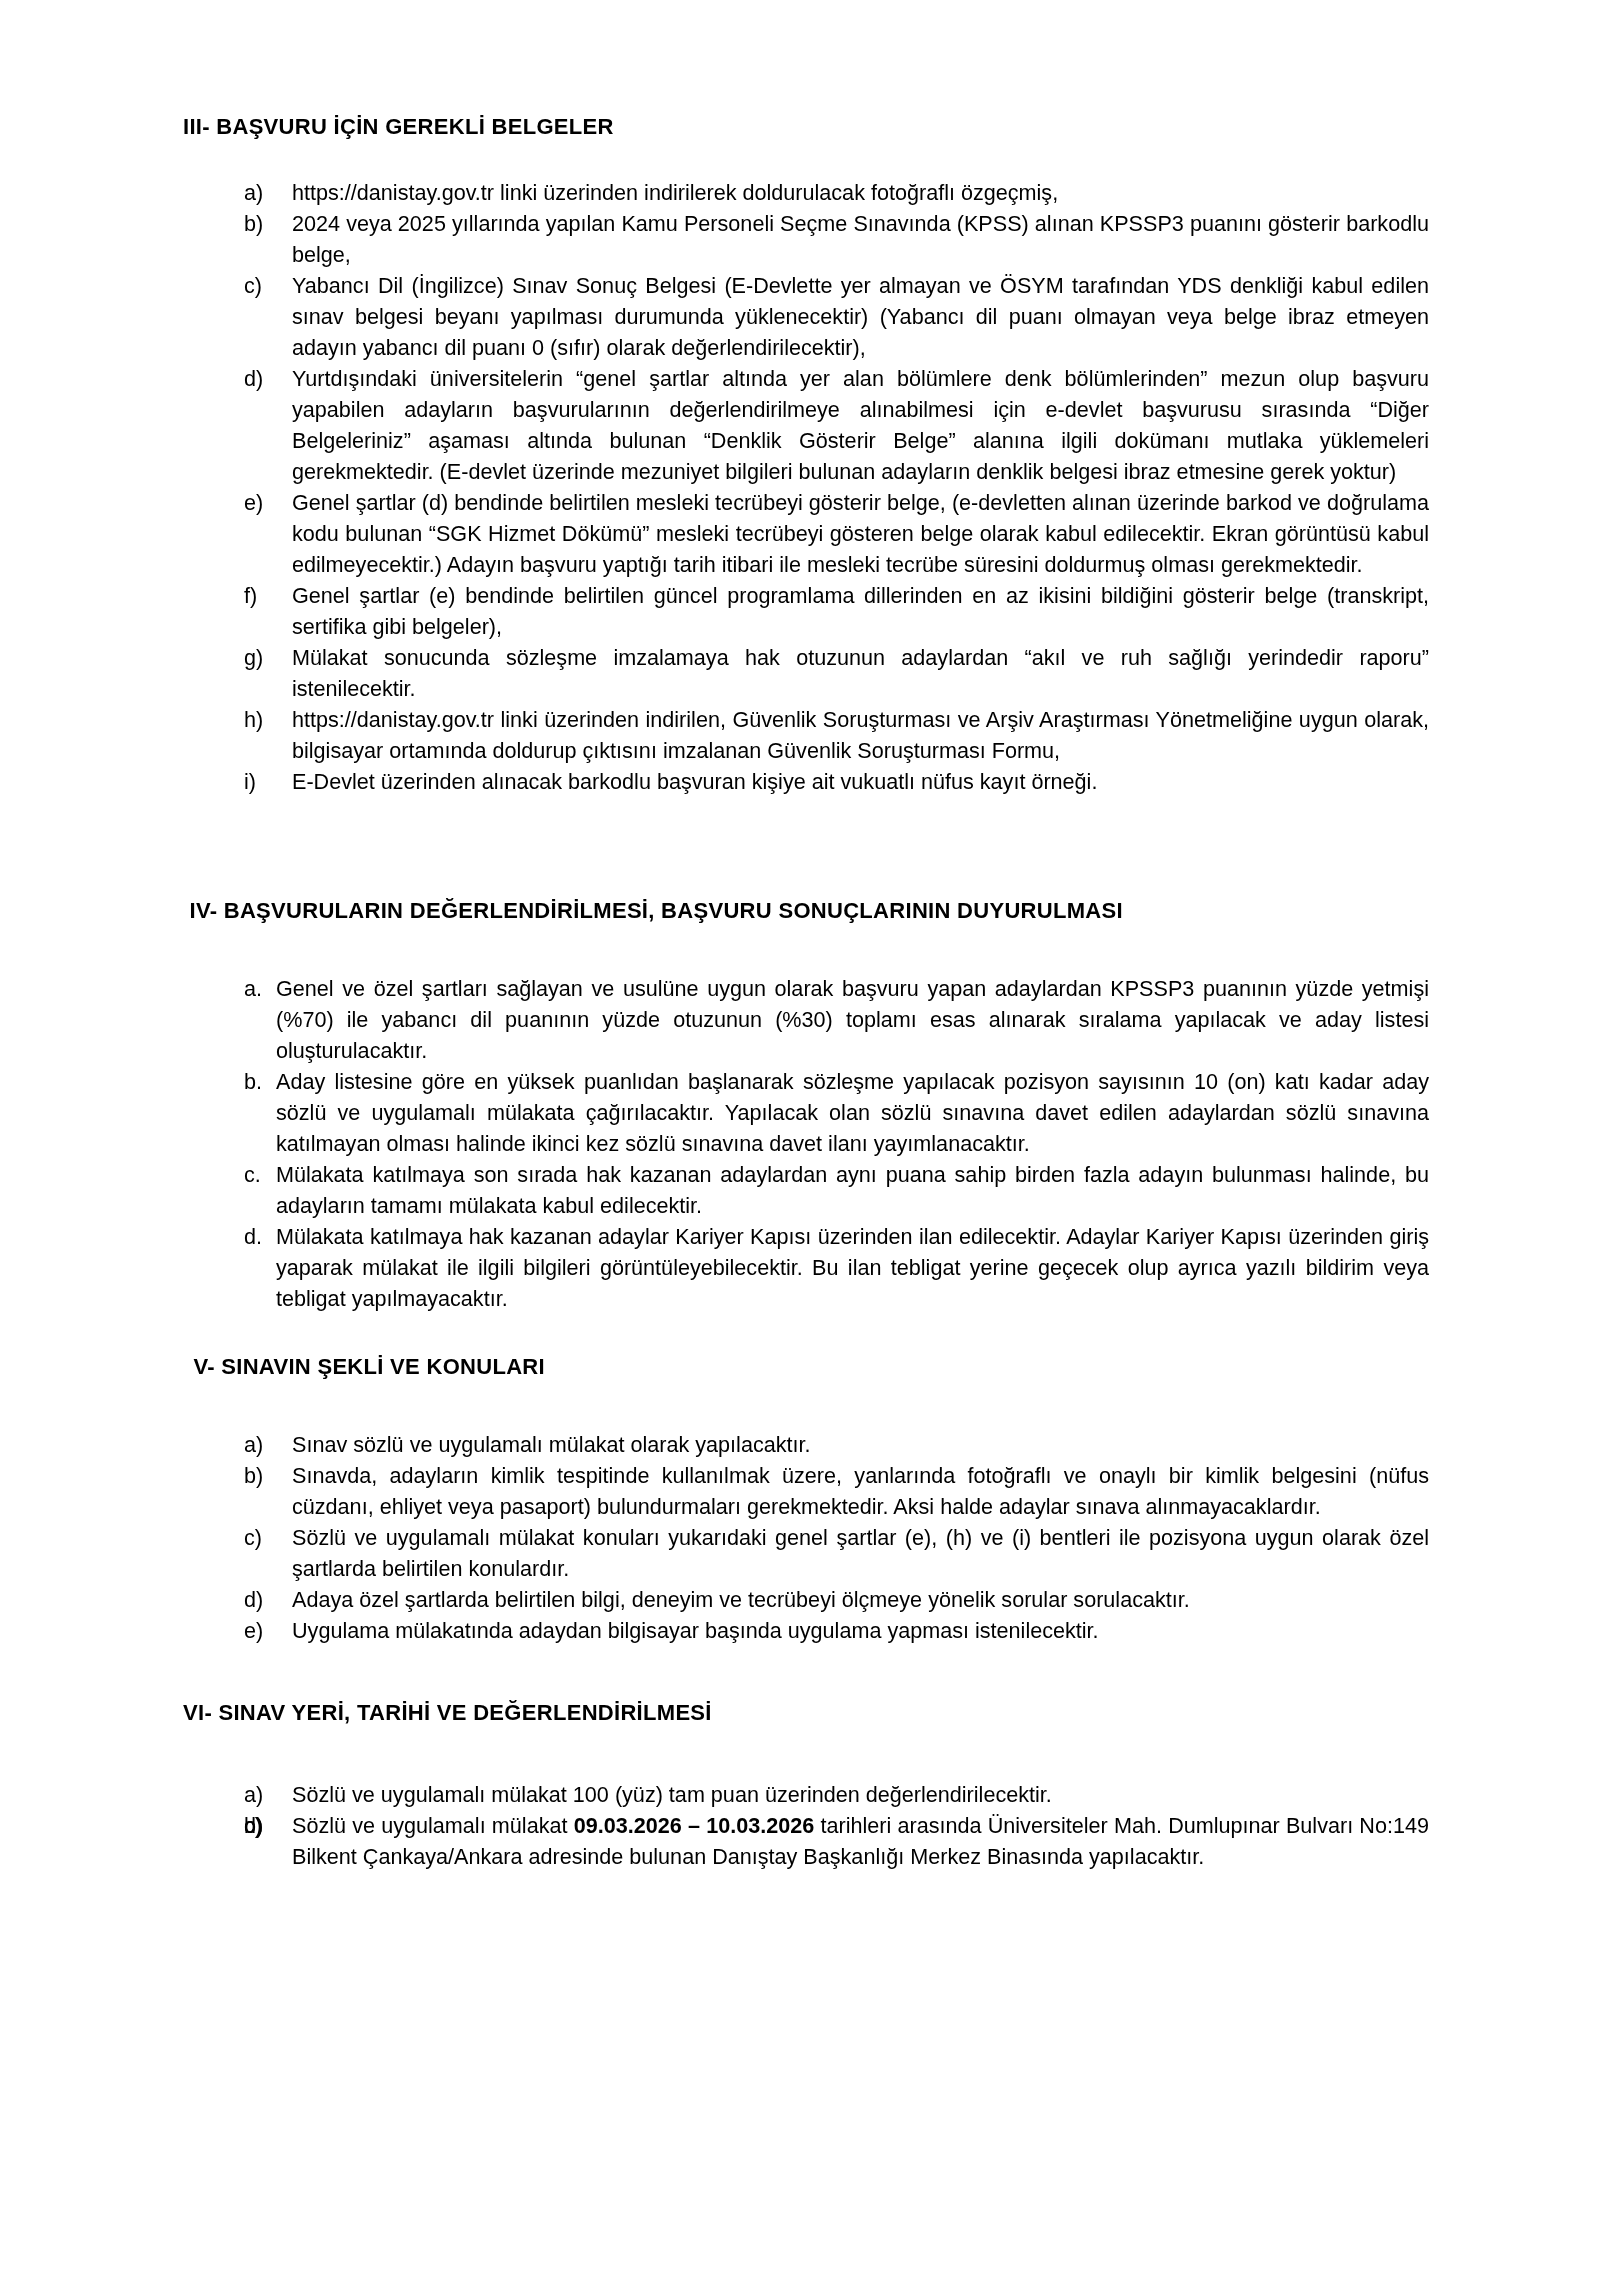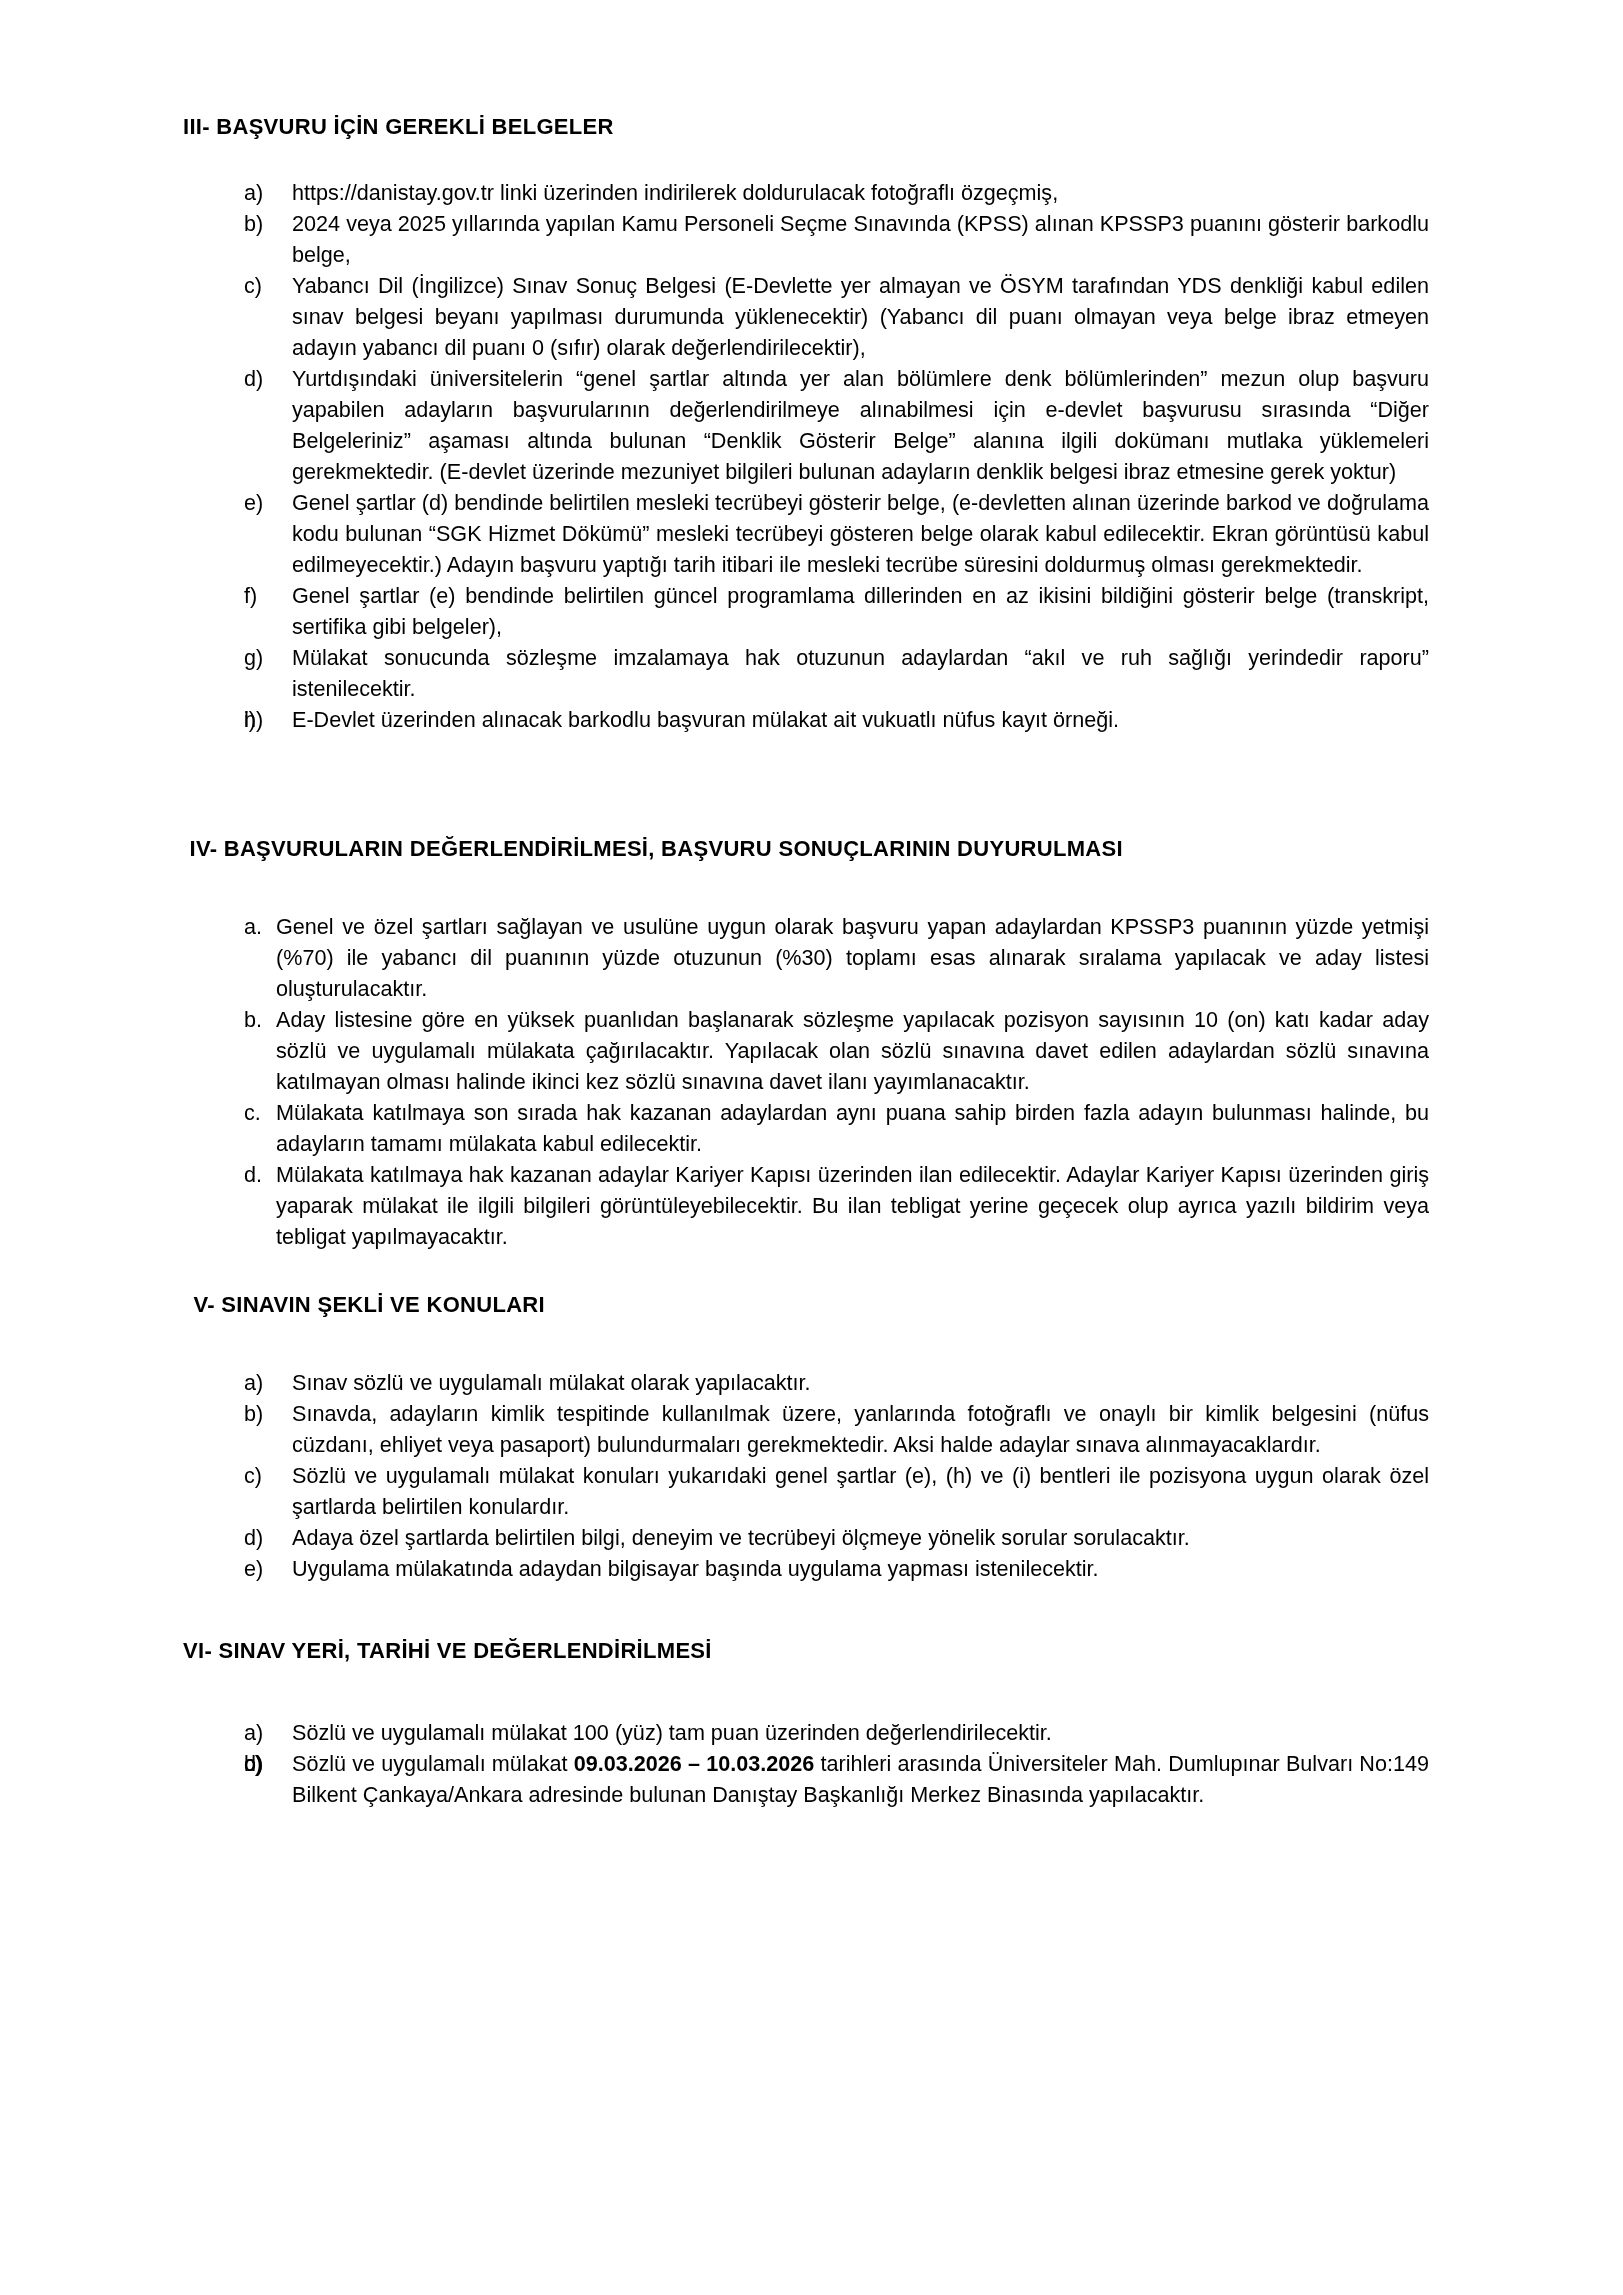--- a/index.html
+++ b/index.html
@@ -90,25 +90,26 @@
     <span class="item-text">Genel şartlar (e) bendinde belirtilen güncel programlama dillerinden en az ikisini bildiğini gösterir belge (transkript, sertifika gibi belgeler),</span>
   </div>
 
   <div class="list-item">
     <span class="item-label">g)</span>
     <span class="item-text">Mülakat sonucunda sözleşme imzalamaya hak otuzunun adaylardan “akıl ve ruh sağlığı yerindedir raporu” istenilecektir.</span>
   </div>
 
   <div class="list-item">
     <span class="item-label">h)</span>
+    <span class="item-text">https://danistay.gov.tr linki üzerinden indirilen, Güvenlik Soruşturması ve Arşiv Araştırması Yönetmeliğine uygun olarak, bilgisayar ortamında doldurup çıktısını imzalanan Güvenlik Soruşturması Formu,</span>
   </div>
 
   <div class="list-item">
     <span class="item-label">i)</span>
-    <span class="item-text">E-Devlet üzerinden alınacak barkodlu başvuran mülakat ait vukuatlı nüfus kayıt örneği.</span>
+    <span class="item-text">E-Devlet üzerinden alınacak barkodlu başvuran kişiye ait vukuatlı nüfus kayıt örneği.</span>
   </div>
 </div>
   </section>
 
   <section class="doc-section" id="sec-IV">
     <h2 class="section-title">IV- BAŞVURULARIN DEĞERLENDİRİLMESİ, BAŞVURU SONUÇLARININ DUYURULMASI</h2>
     <div class="item-list">
   <div class="list-item">
     <span class="item-label">a.</span>
     <span class="item-text">Genel ve özel şartları sağlayan ve usulüne uygun olarak başvuru yapan adaylardan KPSSP3 puanının yüzde yetmişi (%70) ile yabancı dil puanının yüzde otuzunun (%30) toplamı esas alınarak sıralama yapılacak ve aday listesi oluşturulacaktır.</span>

